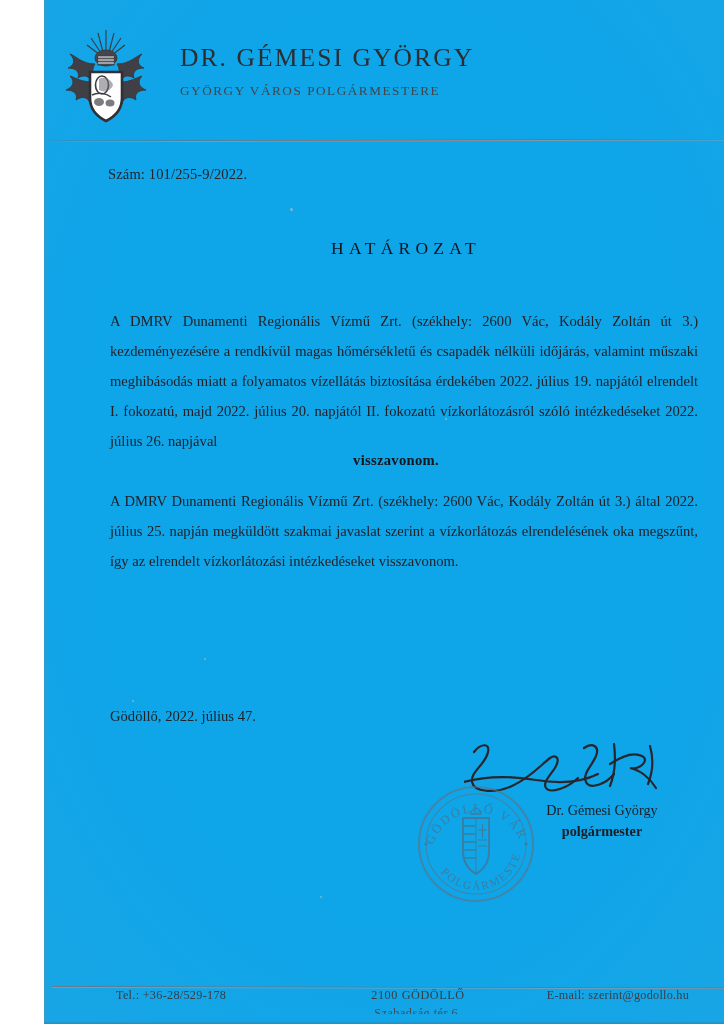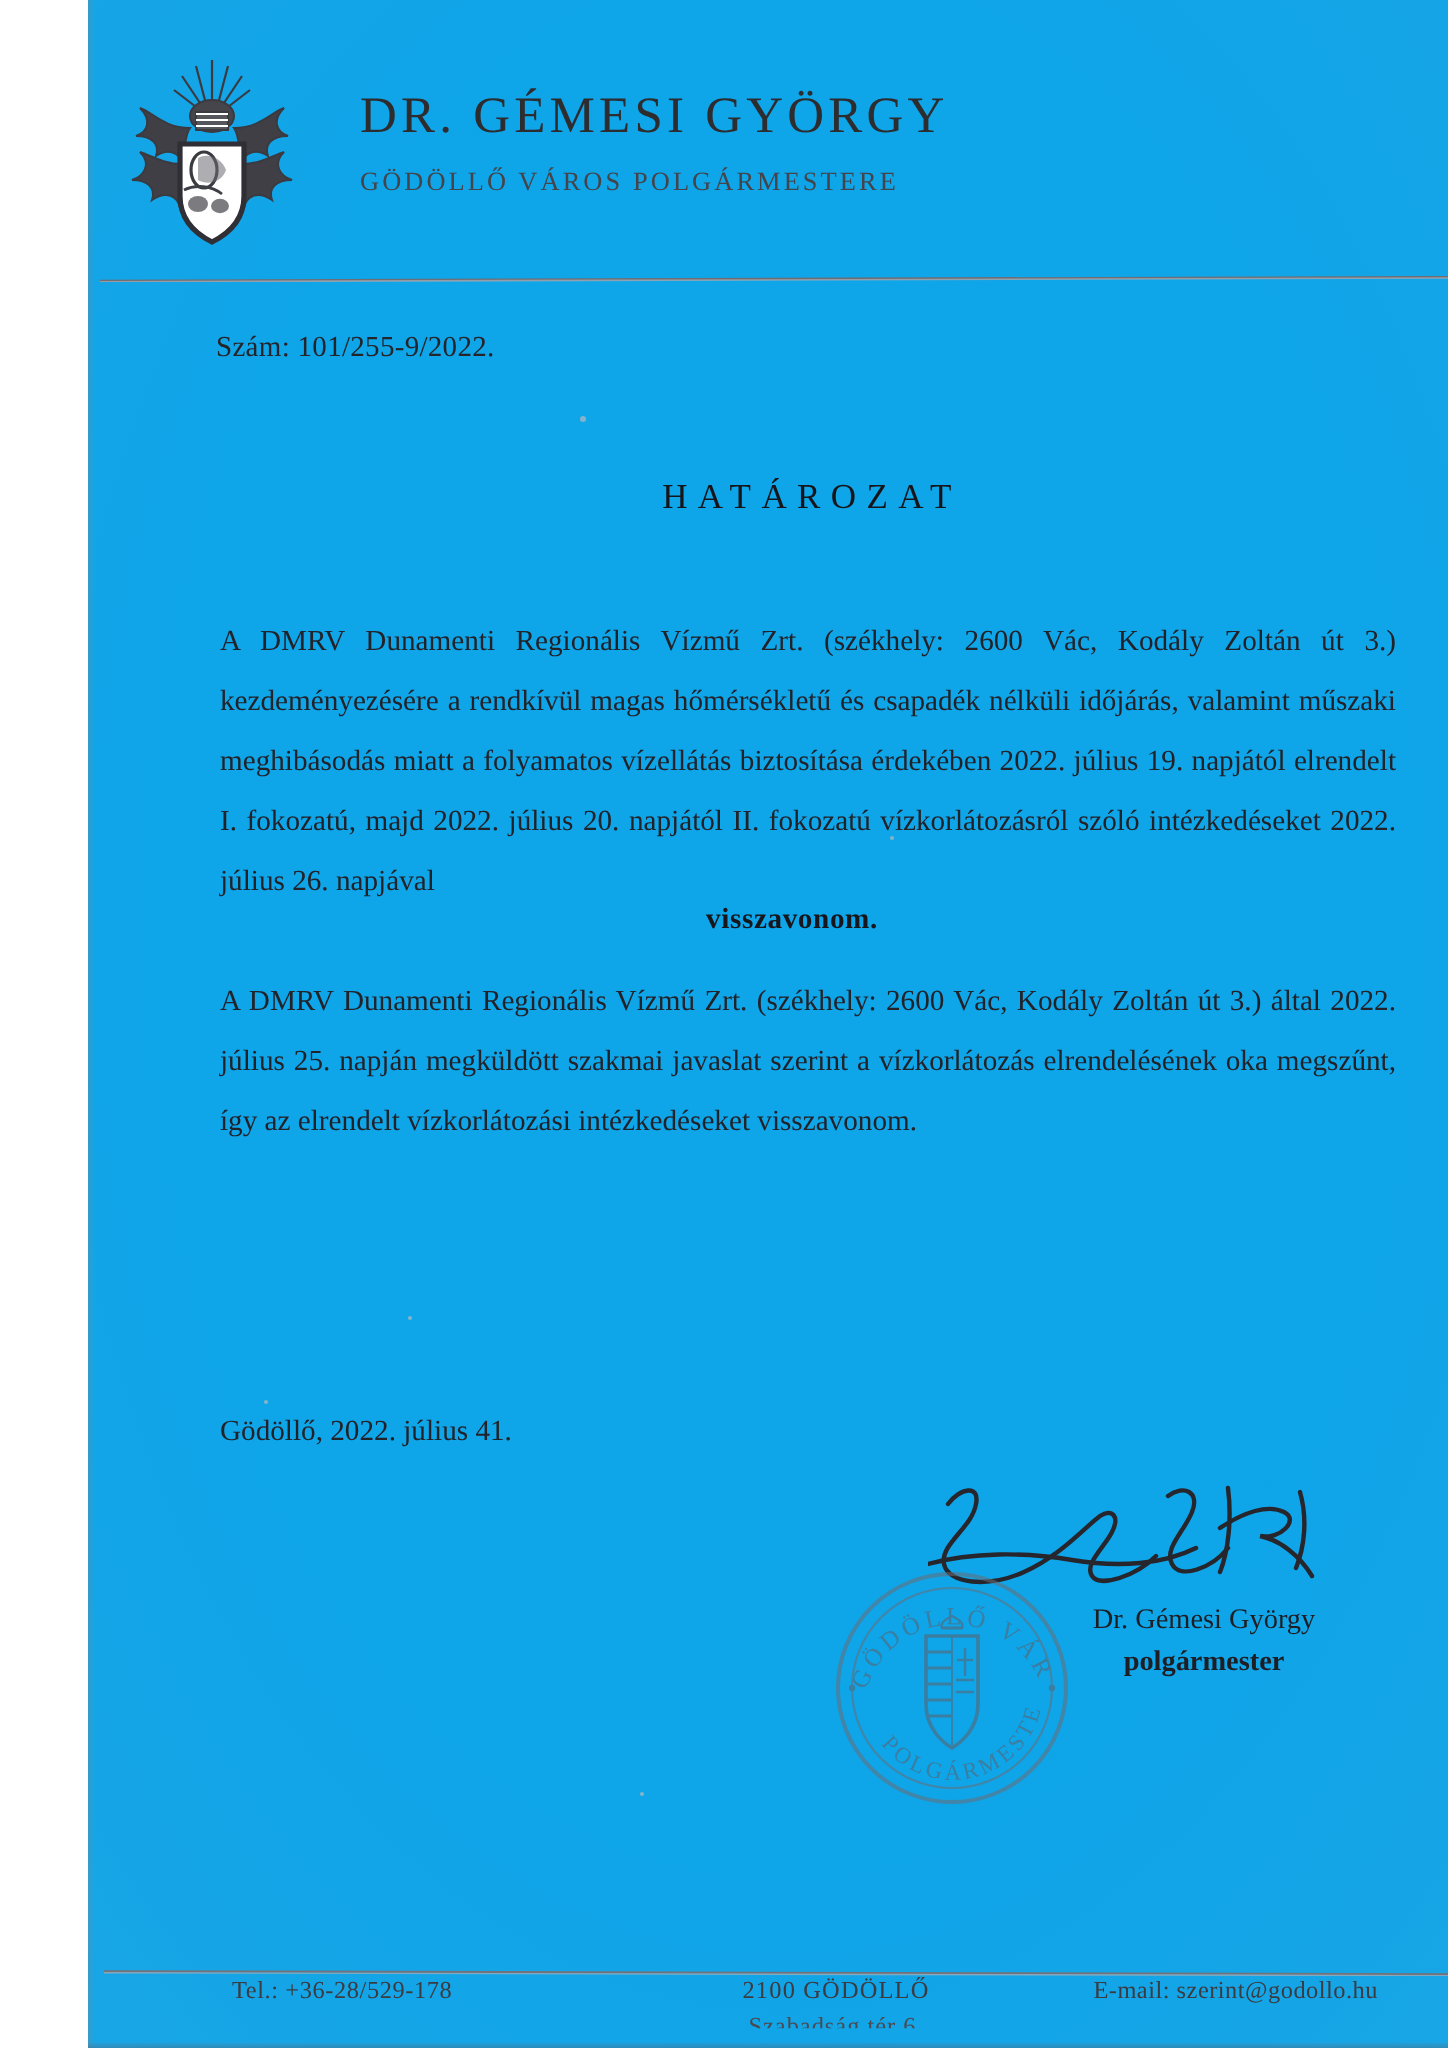--- a/index.html
+++ b/index.html
@@ -275,21 +275,21 @@
             <ellipse cx="41" cy="76" rx="5" ry="4" fill="#5a5a60" opacity="0.8"></ellipse>
             <ellipse cx="52" cy="77" rx="4.5" ry="3.6" fill="#5a5a60" opacity="0.8"></ellipse>
             <path d="M34 69 C40 66 48 67 53 71" stroke="#3f3f46" stroke-width="1.4" fill="none"></path>
           </g>
         </g>
       </svg>
     </div>
 
     <div class="title-block">
       <div class="office-name">DR. GÉMESI GYÖRGY</div>
-      <div class="office-sub">GÖDÖLLŐ VÁROS POLGÁRMESTERE</div>
+      <div class="office-sub">GYÖRGY VÁROS POLGÁRMESTERE</div>
     </div>
 
     <div class="rule">
       <svg viewBox="0 0 712 3" width="712" height="3" preserveAspectRatio="none">
         <path d="M0 2.4 L712 0.4" stroke="#6e6e76" stroke-width="1.1" fill="none"></path>
         <path d="M0 2.9 L712 0.9" stroke="#a9a9b0" stroke-width="0.8" fill="none" opacity="0.75"></path>
       </svg>
     </div>
   </div>
 
@@ -297,21 +297,21 @@
 
   <div class="doc-title">HATÁROZAT</div>
 
   <div class="para p1">A DMRV Dunamenti Regionális Vízmű Zrt. (székhely: 2600 Vác, Kodály Zoltán út 3.) kezdeményezésére a rendkívül magas hőmérsékletű és csapadék nélküli időjárás, valamint műszaki meghibásodás miatt a folyamatos vízellátás biztosítása érdekében 2022. július 19. napjától elrendelt I. fokozatú, majd 2022. július 20. napjától II. fokozatú vízkorlátozásról szóló intézkedéseket 2022. július 26. napjával</div>
 
   <div class="emph">visszavonom.</div>
 
   <div class="para p2">A DMRV Dunamenti Regionális Vízmű Zrt. (székhely: 2600 Vác, Kodály Zoltán út 3.) által 2022. július 25. napján megküldött szakmai javaslat szerint a vízkorlátozás elrendelésének oka megszűnt, így az elrendelt vízkorlátozási intézkedéseket visszavonom.</div>
 
 
-  <div class="place-date">Gödöllő, 2022. július 41.</div>
+  <div class="place-date">Gödöllő, 2022. július 47.</div>
 
   <div class="sig-area">
 
     <div class="signature-ink">
       <svg viewBox="0 0 250 80" width="250" height="80" aria-hidden="true">
         <g fill="none" stroke="#26262c" stroke-width="2.2" stroke-linecap="round">
           <path d="M10 14 C16 6 26 4 24 14 C22 26 6 34 8 44
                    C10 54 30 56 48 48 C66 40 78 26 86 20
                    C92 16 96 20 92 28 C88 36 78 44 82 50
                    C86 56 104 50 114 40"></path>

